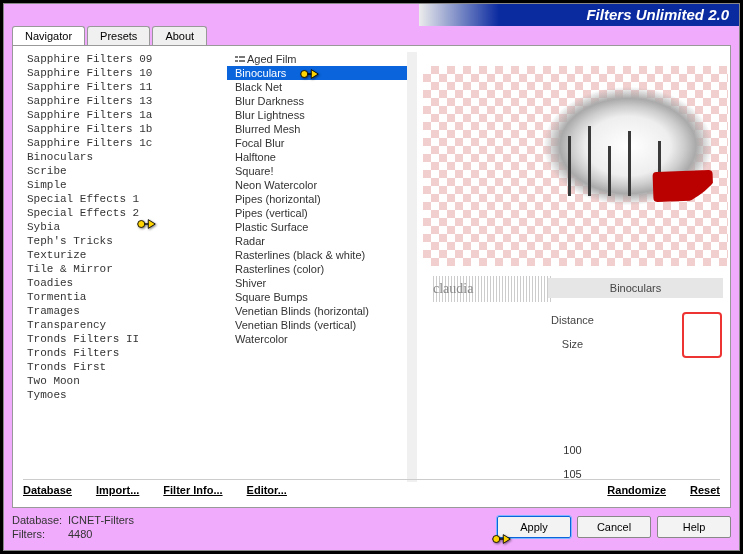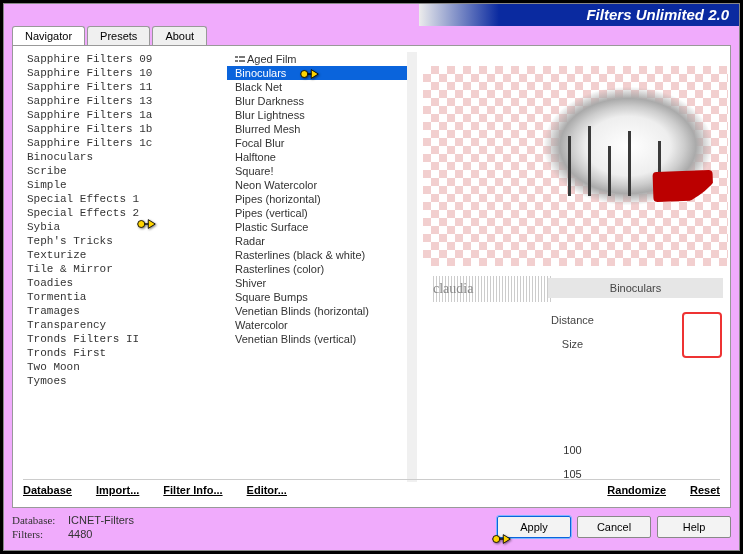--- a/index.html
+++ b/index.html
@@ -116,21 +116,21 @@
   .hand {
     position:absolute; width:28px; height:22px; pointer-events:none;
   }
   .hand svg { width:100%; height:100%; filter: drop-shadow(1px 1px 1px rgba(0,0,0,.5)); }
 
   .footer {
     position:absolute; left:8px; right:8px; bottom:6px; height:34px;
     display:flex; align-items:center;
   }
   .footer-info { font-size:11px; color:#333; line-height:14px; }
-  .footer-info .lbl { display:inline-block; width:56px;font-family:Liberation Serif, serif; }
+  .footer-info .lbl { display:inline-block; width:56px; }
   .footer-btns { margin-left:auto; display:flex; gap:6px; }
   .btn {
     min-width:74px; height:22px; border:1px solid #888; background:#f3f3f3;
     font-size:11px; cursor:pointer; border-radius:2px;
   }
   .btn.default { border:1px solid #0a64dc; outline:1px solid #7fb5ff; }
 
   .scroll-fake-filter {
     position:absolute; left:394px; top:6px; width:10px; height:430px;
     background:#f0f0f0;
@@ -165,20 +165,21 @@
         <div class="cat-item">Special Effects 2</div>
         <div class="cat-item">Sybia</div>
         <div class="cat-item">Teph's Tricks</div>
         <div class="cat-item">Texturize</div>
         <div class="cat-item">Tile &amp; Mirror</div>
         <div class="cat-item">Toadies</div>
         <div class="cat-item">Tormentia</div>
         <div class="cat-item">Tramages</div>
         <div class="cat-item">Transparency</div>
         <div class="cat-item">Tronds Filters II</div>
+        <div class="cat-item">Tronds Filters</div>
         <div class="cat-item">Tronds First</div>
         <div class="cat-item">Two Moon</div>
         <div class="cat-item">Tymoes</div>
       </div>
 
     <div class="filter-list" id="filter-list">
         <div class="filter-item"><span class="filter-icon"><svg viewBox="0 0 10 10">
               <rect x="0" y="1" width="3" height="2" fill="#777"></rect>
               <rect x="0" y="5" width="3" height="2" fill="#777"></rect>
               <rect x="4" y="1" width="6" height="2" fill="#777"></rect>
@@ -195,22 +196,22 @@
         <div class="filter-item"><span>Neon Watercolor</span></div>
         <div class="filter-item"><span>Pipes (horizontal)</span></div>
         <div class="filter-item"><span>Pipes (vertical)</span></div>
         <div class="filter-item"><span>Plastic Surface</span></div>
         <div class="filter-item"><span>Radar</span></div>
         <div class="filter-item"><span>Rasterlines (black &amp; white)</span></div>
         <div class="filter-item"><span>Rasterlines (color)</span></div>
         <div class="filter-item"><span>Shiver</span></div>
         <div class="filter-item"><span>Square Bumps</span></div>
         <div class="filter-item"><span>Venetian Blinds (horizontal)</span></div>
+        <div class="filter-item"><span>Venetian Blinds (vertical)</span></div>
         <div class="filter-item"><span>Watercolor</span></div>
-        <div class="filter-item"><span>Venetian Blinds (vertical)</span></div>
       </div>
     <div class="scroll-fake-filter"></div>
 
     <div class="preview">
       <div class="preview-img">
         <div class="preview-trees">
           <div class="tree"></div>
             <div class="tree"></div>
             <div class="tree"></div>
             <div class="tree"></div>

